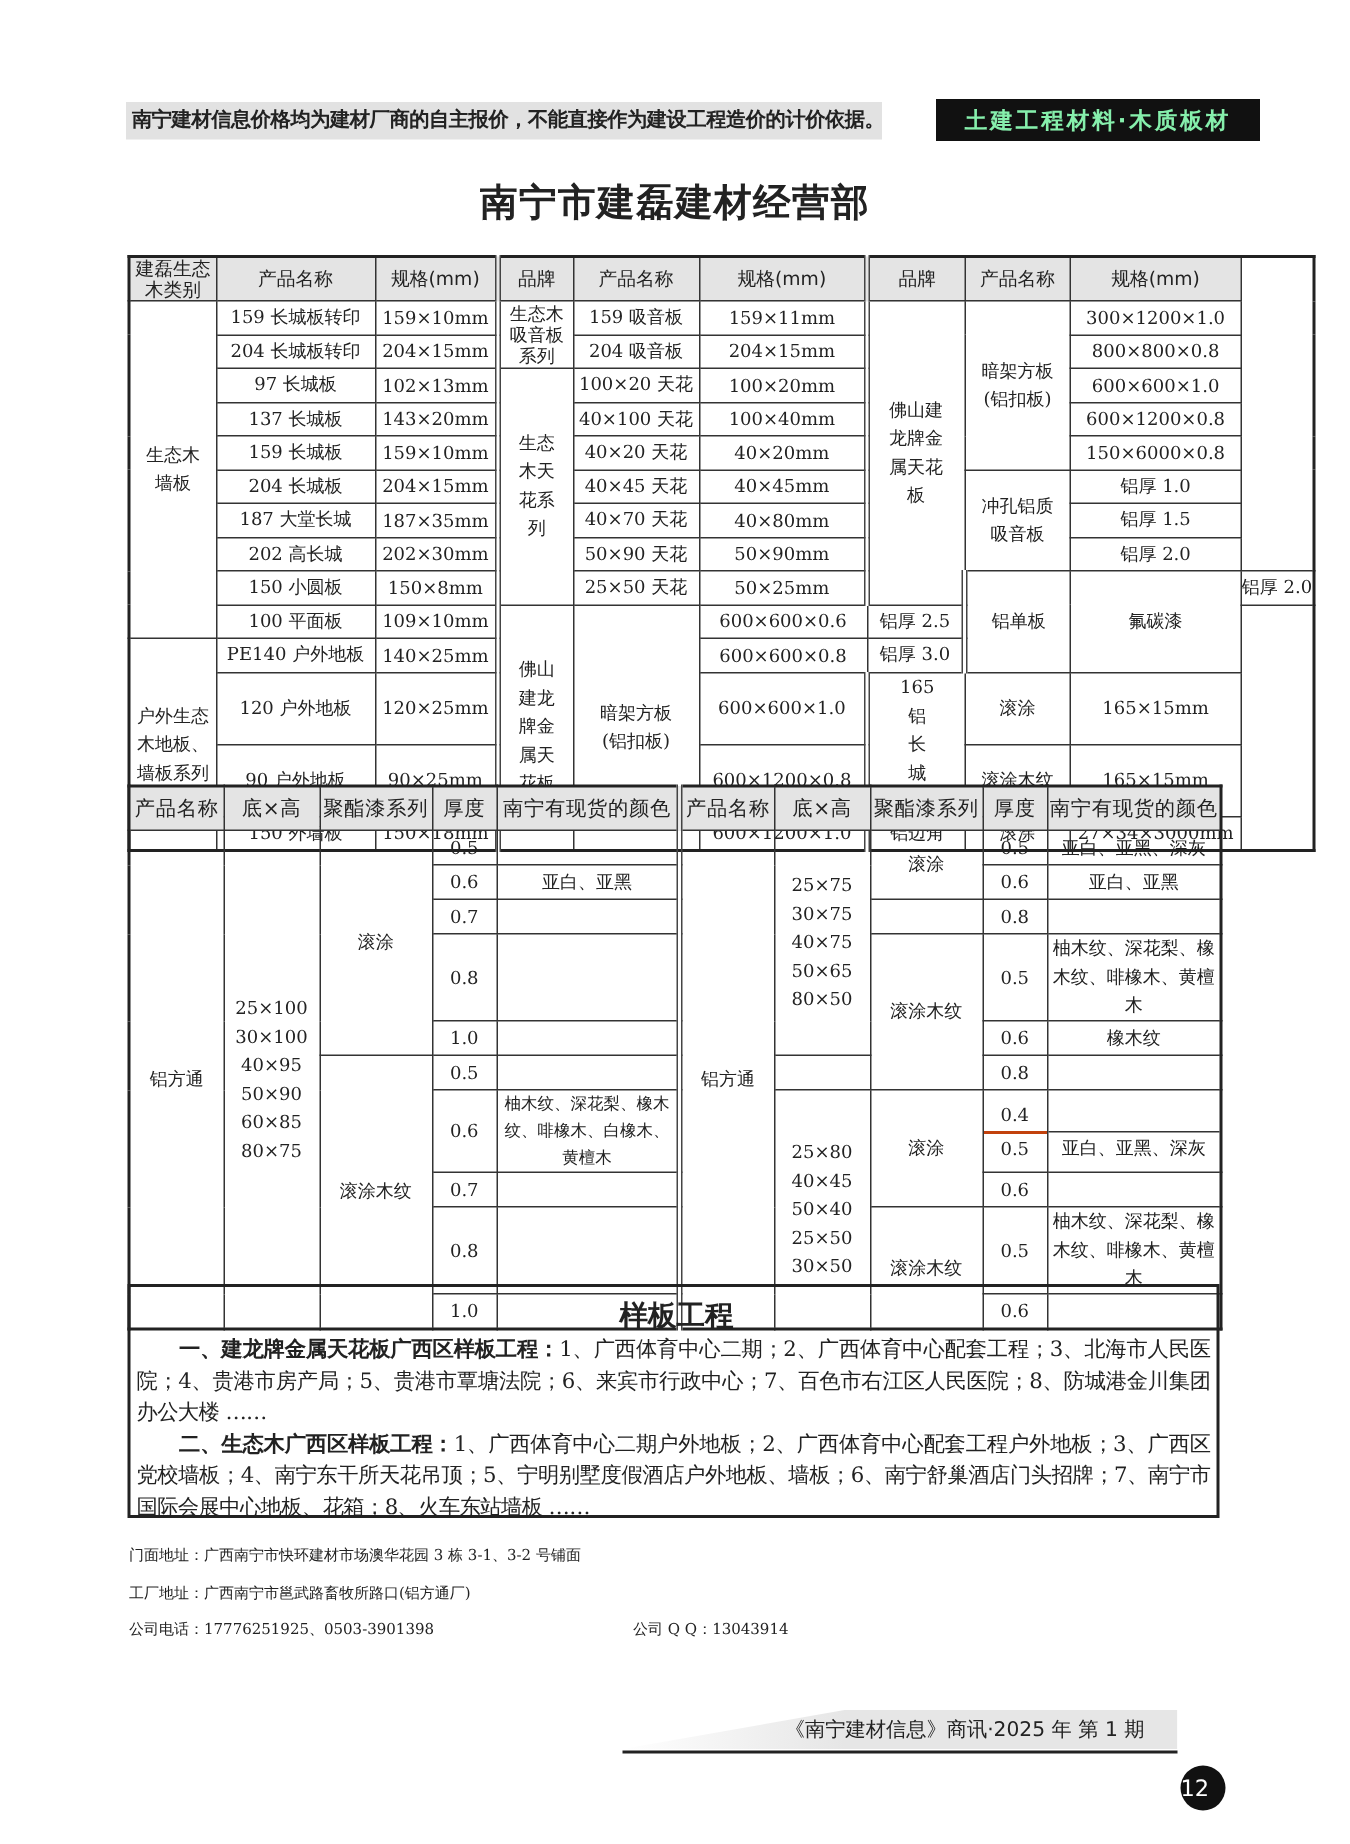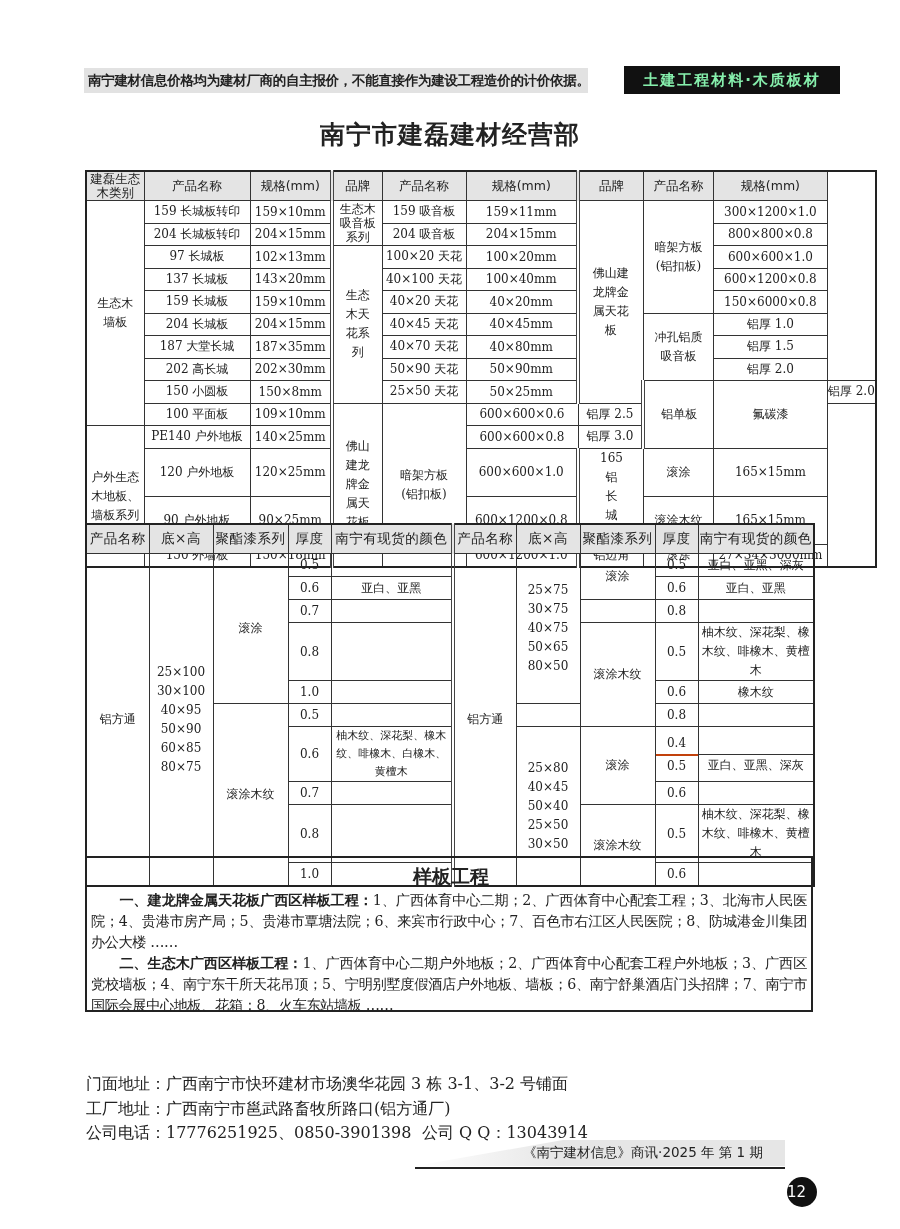--- a/index.html
+++ b/index.html
@@ -15,21 +15,21 @@
   .upper th{height:28px;line-height:14px;margin-top:16px;}
   .dbl-l{border-left:4px double #444 !important;}
   .lower{position:absolute;left:85px;top:523px;border:2px solid #222;}
   .lower th{height:28px;font-size:13.5px;letter-spacing:0.5px;}
   .lower td{height:22px;}
   .stack{line-height:19px;}
   .projects{position:absolute;left:85px;top:856px;width:728px;height:156px;border:2px solid #222;padding:0 0 0 4px;box-sizing:border-box;}
   .projects h2{margin:6px 0 0 0;text-align:center;font-family:"DejaVu Sans","Liberation Sans",sans-serif;font-size:19px;font-weight:bold;}
   .projects p{margin:0;font-size:14.2px;line-height:21px;text-indent:2em;letter-spacing:-0.4px;padding-right:4px;text-align:justify;}
   .projects b{font-family:"DejaVu Sans","Liberation Sans",sans-serif;}
-  .contact{position:absolute;left:86px;top:1026px;font-size:16px;line-height:24.5px;margin-top:46px;}
+  .contact{position:absolute;left:86px;top:1026px;font-size:10px;line-height:24.5px;}
   .contact .row{display:flex;}
   .contact .c1{width:336px;white-space:nowrap;}
   .footer{position:absolute;left:415px;top:1140px;width:370px;height:28px;}
   .footer .wedge{position:absolute;left:0;top:0;width:370px;height:26px;background:linear-gradient(to right,#fff 0%,#e6e6e6 40%,#e6e6e6 100%);clip-path:polygon(0 100%,40% 0,100% 0,100% 100%);}
   .footer .txt{position:absolute;right:22px;top:4px;font-family:"DejaVu Sans","Liberation Sans",sans-serif;font-size:13.5px;}
   .footer .line{position:absolute;left:0;top:27px;width:370px;height:2px;background:#222;}
   .pagenum{position:absolute;left:787px;top:1141px;width:30px;height:30px;border-radius:50%;background:#111;color:#fff;font-family:"DejaVu Sans","Liberation Sans",sans-serif;font-size:15px;line-height:30px;text-align:left;margin-top:36px;}
 </style>
 </head>
 <body>
@@ -306,21 +306,21 @@
 <div class="projects">
   <h2>样板工程</h2>
   <p><b>一、建龙牌金属天花板广西区样板工程：</b><span>1、广西体育中心二期；2、广西体育中心配套工程；3、北海市人民医院；4、贵港市房产局；5、贵港市覃塘法院；6、来宾市行政中心；7、百色市右江区人民医院；8、防城港金川集团办公大楼 ……</span></p>
   <p><b>二、生态木广西区样板工程：</b><span>1、广西体育中心二期户外地板；2、广西体育中心配套工程户外地板；3、广西区党校墙板；4、南宁东干所天花吊顶；5、宁明别墅度假酒店户外地板、墙板；6、南宁舒巢酒店门头招牌；7、南宁市国际会展中心地板、花箱；8、火车东站墙板 ……</span></p>
 </div>
 
 <div class="contact">
   <div>门面地址：广西南宁市快环建材市场澳华花园 3 栋 3-1、3-2 号铺面</div>
   <div>工厂地址：广西南宁市邕武路畜牧所路口(铝方通厂)</div>
   <div class="row">
-    <span class="c1">公司电话：17776251925、0850-3901398</span>
+    <span class="c1">公司电话：17776251925、0503-3901398</span>
     <span>公司 Q Q：13043914</span>
   </div>
 </div>
 
 <div class="footer">
   <div class="wedge"></div>
   <div class="txt">《南宁建材信息》商讯·2025 年 第 1 期</div>
   <div class="line"></div>
 </div>
 <div class="pagenum">12</div>

